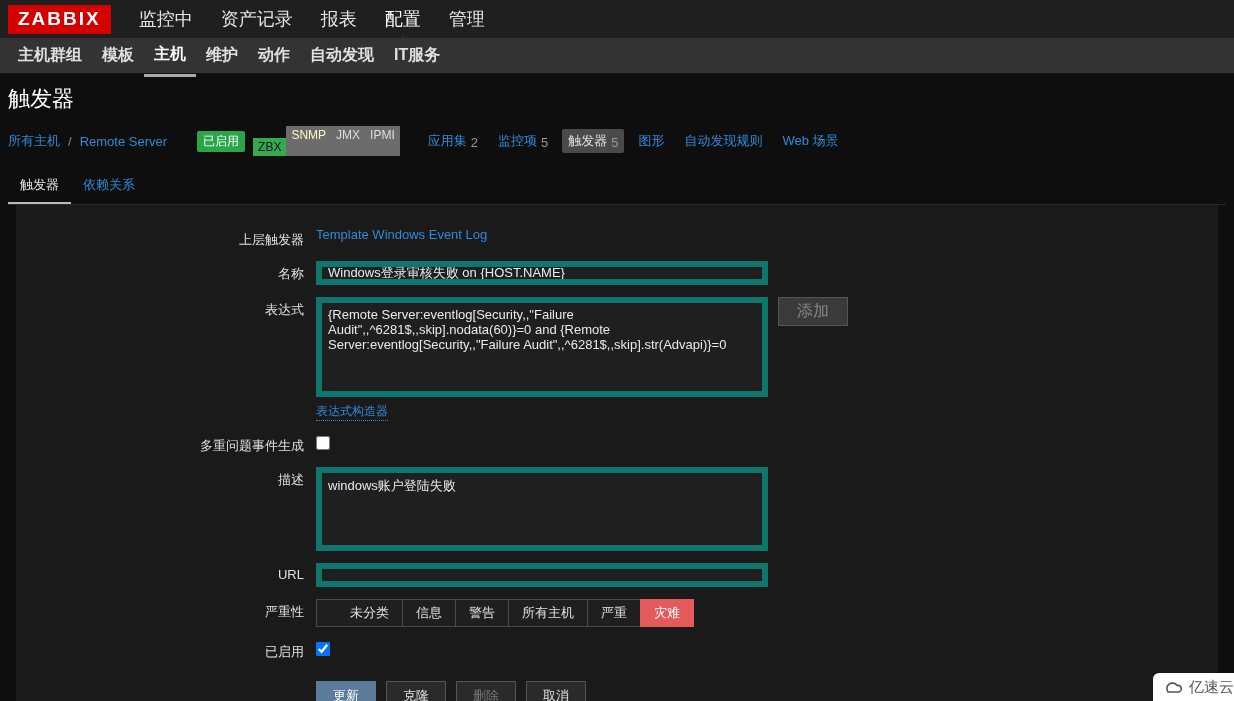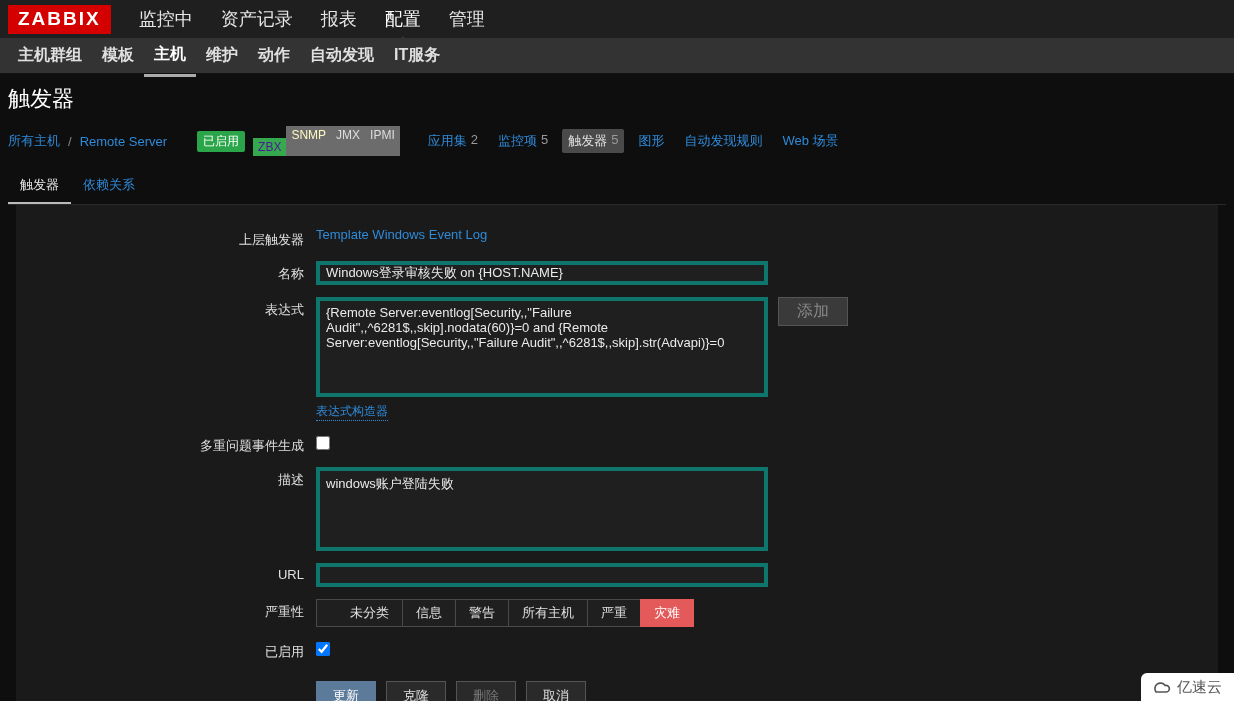--- a/index.html
+++ b/index.html
@@ -96,26 +96,26 @@
   background: #2aa54a;
   color:#fff;
   padding: 2px 6px;
   border-radius: 2px;
   font-size: 12px;
 }
 .mon-badges { display:flex; }
 .mon-badge {
   color:#111; font-size:12px; padding:2px 5px;
 }
-.mon-zbx { background:#36a84d; color:#4c1d95;margin-top:12px;}
+.mon-zbx { background:#36a84d; color:#0f172a;margin-top:12px;}
 .mon-snmp { background:#6c6c6c; color:#fef9c3;text-align:center;}
 .mon-jmx { background:#6c6c6c; color:#ddd;}
 .mon-ipmi { background:#6c6c6c; color:#ddd;}
 .bc-count {
-  display:inline-flex; align-items:flex-start; gap:4px;
+  display:inline-flex; align-items:flex-end; gap:4px;
   padding: 3px 6px;
 }
 .bc-count .num { color:#999; }
 .bc-count.highlighted {
   background:#4a4a4a; border-radius:2px;
 }
 
 
 .tabs-wrap {
   padding: 0 8px;
@@ -157,21 +157,21 @@
   color:#e0e0e0;
   font-size: 13px;
 }
 .form-field {
   display:flex;
   align-items:flex-start;
   gap: 10px;
 }
 .text-input, .textarea {
   background:#1f1f1f;
-  border:4px solid #0f766e;
+  border:6px solid #0f766e;
   color:#eaeaea;
   padding: 4px 6px;
   font-size: 13px;
   font-family: inherit;
 }
 .text-input { width: 452px; height: 24px; }
 .textarea { width: 452px; resize: none; }
 .ta-expr { height: 100px; }
 .ta-desc { height: 84px; }
 .link-small {
@@ -233,21 +233,21 @@
 }
 .btn.disabled { color:#777; cursor:default; }
 
 
 .watermark {
   position:absolute;
   right:0; bottom:0;
   background:#fff;
   color:#555;
   font-size:15px;
-  padding:4px 12px 4px 10px;
+  padding:4px 0 4px 10px;
   display:flex;align-items:center;gap:6px;
   border-top-left-radius:6px;
 }
 .watermark svg { width:20px;height:20px; }
 </style>
 </head>
 <body>
 
 <div class="topnav">
   <div class="logo">ZABBIX</div>

